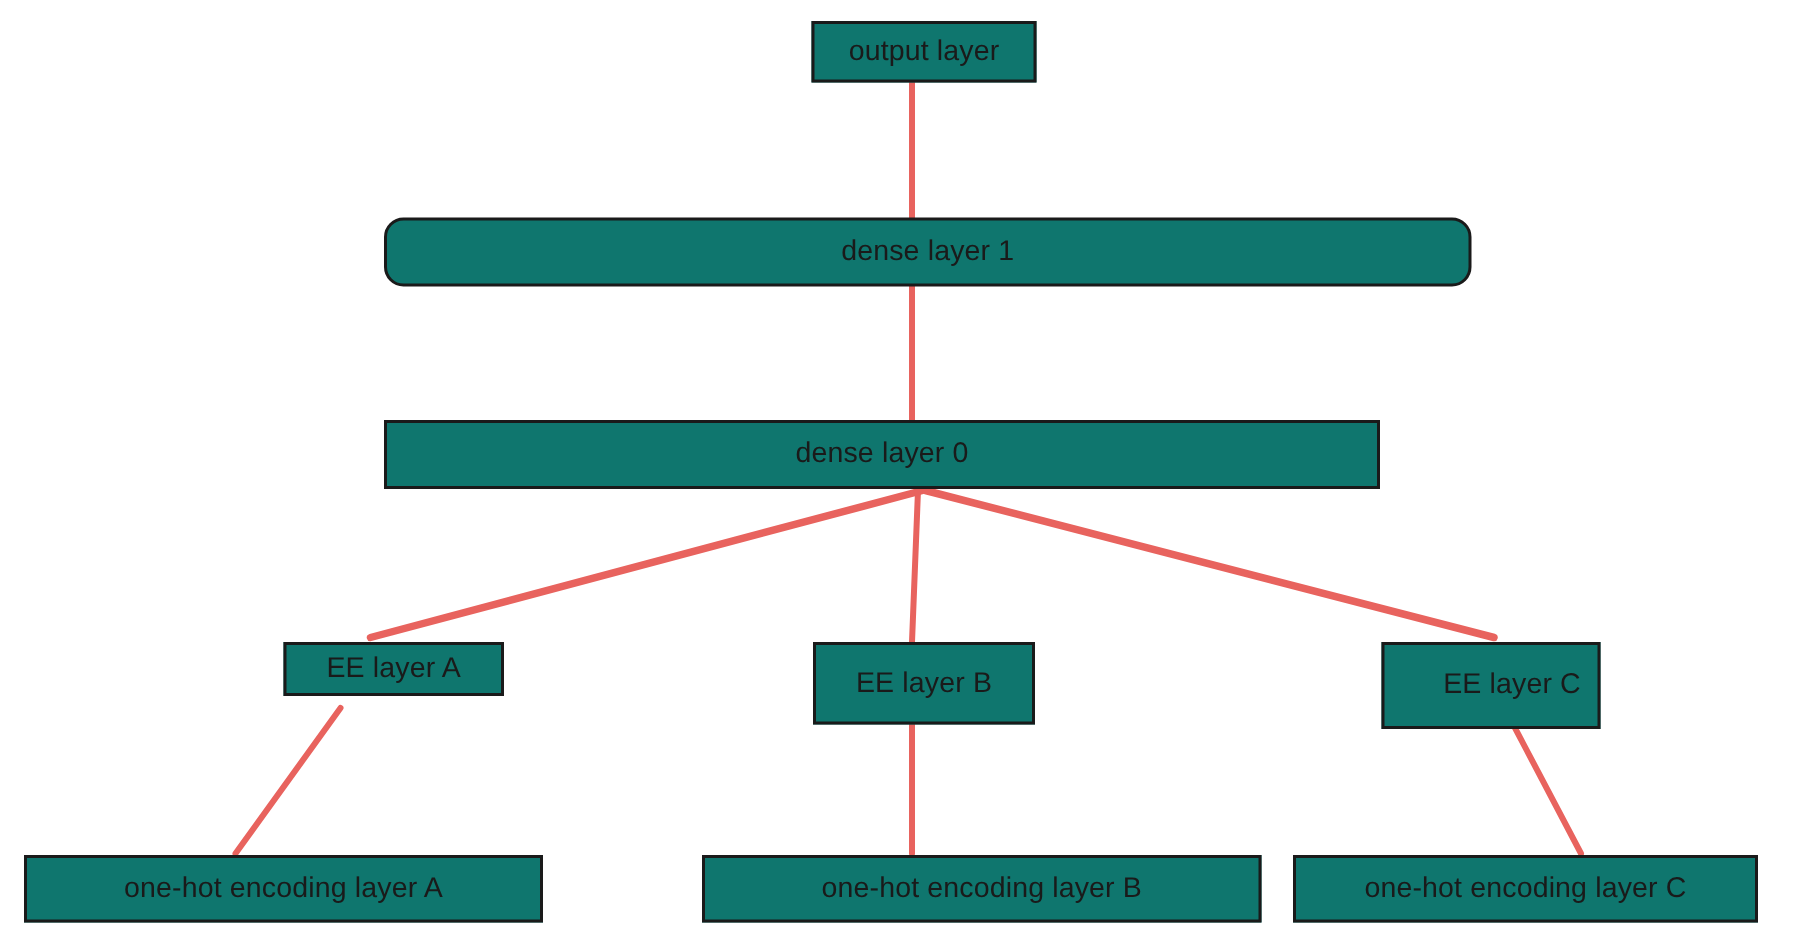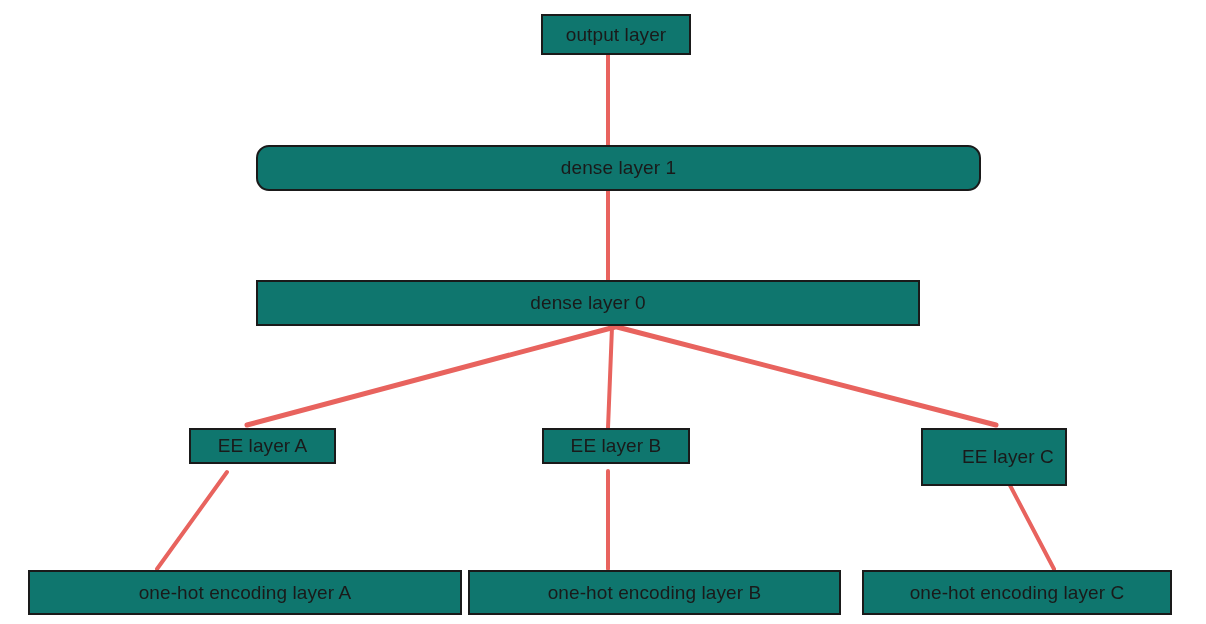--- a/index.html
+++ b/index.html
@@ -44,24 +44,24 @@
     display: block;
     padding-bottom: 1px;
   }
   
   #node-output-layer { left: 541px; top: 14px; width: 150px; height: 41px; }
   
   #node-dense-layer-1 { left: 256px; top: 145px; width: 725px; height: 46px; border-radius: 13px; }
   #node-dense-layer-0 { left: 256px; top: 280px; width: 664px; height: 46px; }
   
   #node-ee-layer-a { left: 165px; top: 428px; width: 147px; height: 36px; margin-left: 24px; }
-  #node-ee-layer-b { left: 542px; top: 428px; width: 148px; height: 36px; }
+  #node-ee-layer-b { left: 542px; top: 428px; width: 148px; height: 55px; }
   #node-ee-layer-c { left: 921px; top: 428px; width: 146px; height: 58px; padding-left: 28px; }
   
-  #node-onehot-layer-a { left: 28px; top: 570px; width: 434px; height: 45px; }
+  #node-onehot-layer-a { left: 16px; top: 570px; width: 346px; height: 45px; }
   #node-onehot-layer-b { left: 468px; top: 570px; width: 373px; height: 45px; }
   #node-onehot-layer-c { left: 862px; top: 570px; width: 310px; height: 45px; }
 </style>
 </head>
 <body>
 
 <div id="canvas">
 
   <svg id="edges" viewBox="0 0 1206 624" width="1206" height="624" aria-hidden="true">
     <g stroke="#e8635e" stroke-width="4" stroke-linecap="round" fill="none">

